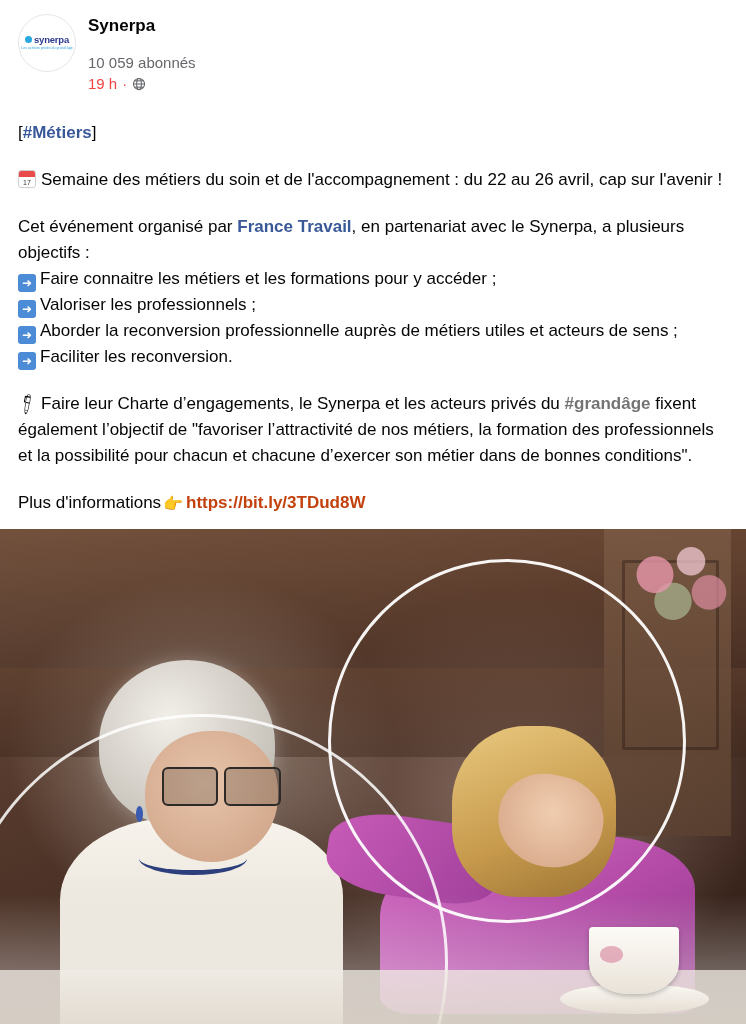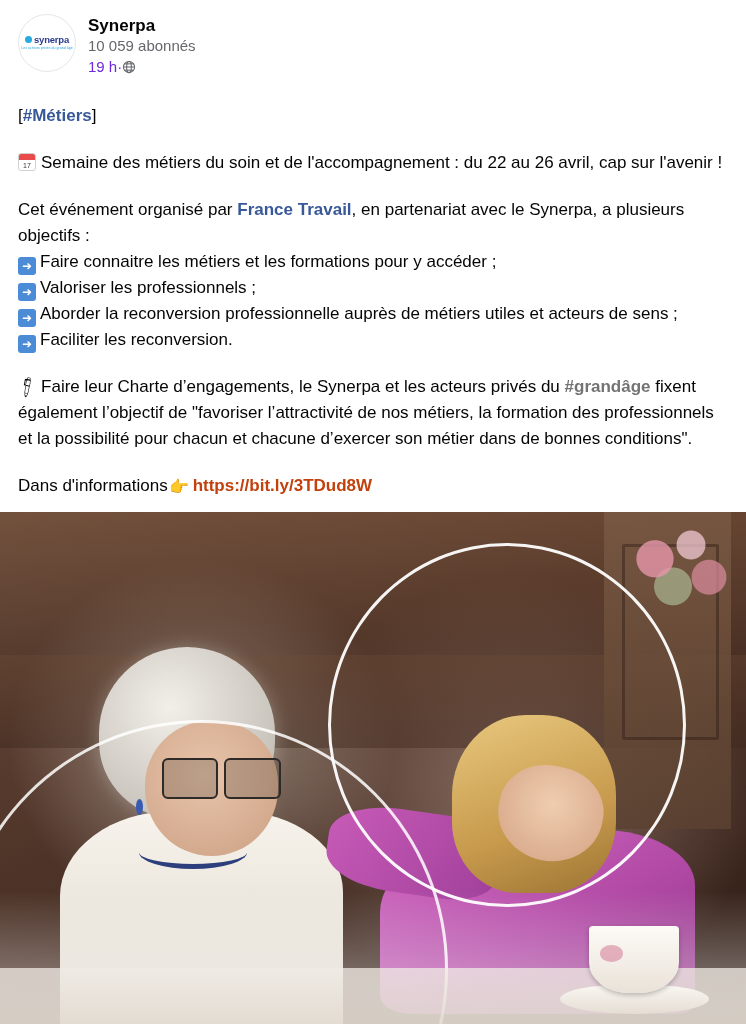--- a/index.html
+++ b/index.html
@@ -86,27 +86,28 @@
   .page-name {
     font-size: 17px;
     font-weight: bold;
     color: #050505;
     line-height: 20px;
   }
   .followers {
     font-size: 15px;
     color: #65676b;
     line-height: 20px;
-    margin-top: 0;
+    margin-top: 17px;
   }
   .meta-row {
     display: flex;
     align-items: center;
+    gap: 5px;
     font-size: 15px;
-    color: #6d28d9;
+    color: #ef4444;
     line-height: 20px;
     margin-top: 1px;
   }
   .globe-icon {
     width: 14px;
     height: 14px;
     display: inline-block;
     color: #65676b;
   }
   .globe-icon svg { display: block; }
@@ -488,21 +489,21 @@
       <span class="arrow-emoji">➜</span><span>Aborder la reconversion professionnelle auprès de métiers utiles et acteurs de sens ;</span>
       <br>
       <span class="arrow-emoji">➜</span><span>Faciliter les reconversion.</span>
     </p>
 
     <p>
       <span class="pen-emoji">🖊</span><span>Faire leur Charte d’engagements, le Synerpa et les acteurs privés du </span><span class="hashtag-plain">#grandâge</span><span> fixent également l’objectif de "favoriser l’attractivité de nos métiers, la formation des professionnels et la possibilité pour chacun et chacune d’exercer son métier dans de bonnes conditions".</span>
     </p>
 
     <p>
-      <span>Dans d'informations</span><span class="point-emoji">👉</span><a class="link" href="#">https://bit.ly/3TDud8W</a>
+      <span>Plus d'informations</span><span class="point-emoji">👉</span><a class="link" href="#">https://bit.ly/3TDud8W</a>
     </p>
   </div>
 
   <div class="post-photo">
     <div class="photo-canvas">
       <div class="wood-band band1"></div>
       <div class="wood-band band2"></div>
       <div class="door">
         <div class="door-panel"></div>
       </div>

